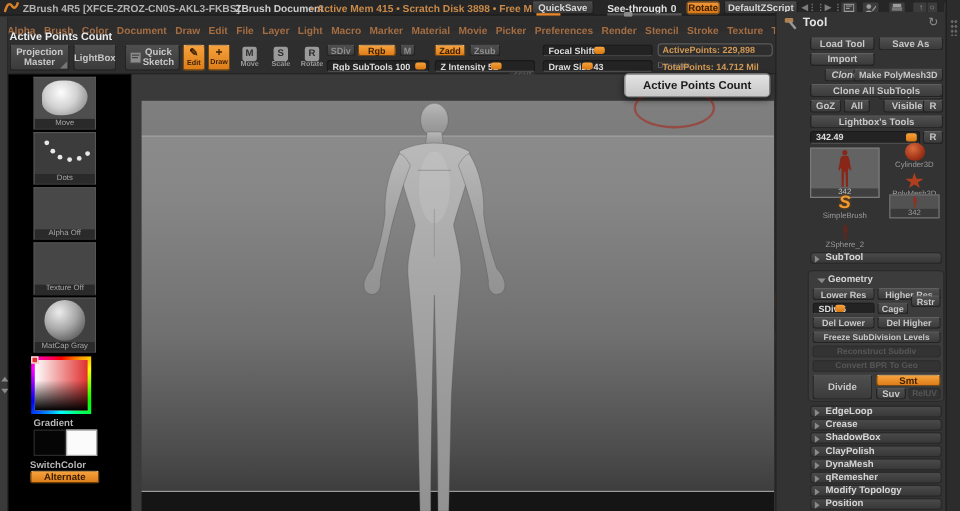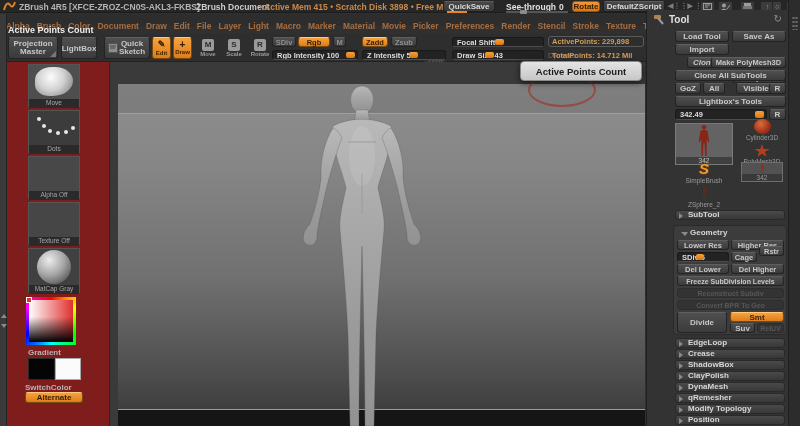--- a/index.html
+++ b/index.html
@@ -46,21 +46,21 @@
   
   #shelf { position:absolute; left:0; top:34px; width:668px; height:28px; background:#2e2e2e; border-bottom:1px solid #222; }
   .shico { width:12px; height:12px; background:#9a9a9a; color:#2c2c2c; border-radius:2px;
     display:flex; align-items:center; justify-content:center; font-size:8px; font-weight:bold; }
   .tinylab { font-size:6px; color:#3a1e00; font-weight:bold; }
   .tinylab.gray { color:#9a9a9a; }
   .fold { position:absolute; right:1px; bottom:1px; width:0; height:0; border-right:6px solid #777; border-top:6px solid transparent; }
 
   
   #leftstrip { position:absolute; left:0; top:14px; width:7px; height:412px; background:#3a3a3a; border-right:1px solid #232323; }
-  #leftpanel { position:absolute; left:7px; top:62px; width:103px; height:364px; background:#7f1d1d; border-right:1px solid #262626; }
+  #leftpanel { position:absolute; left:7px; top:62px; width:103px; height:364px; background:#000000; border-right:1px solid #262626; }
   .thumb { position:absolute; left:21px; width:52px; background:#474747; border:1px solid #555; border-bottom-color:#2a2a2a; }
   .thumb .img { position:relative; height:34px; overflow:hidden; }
   .thumb .tlabel { height:8px; background:#2a2a2a; color:#a6a6a6; font-size:6.5px; text-align:center; line-height:8px; }
 
   
   #canvas { position:absolute; left:110px; top:62px; width:535px; height:364px; background:#3a3a3a; }
   #doc { position:absolute; left:8px; top:22px; width:527px; height:326px;
     background:linear-gradient(#8e8e8e 0%,#868686 25%,#707070 60%,#4c4c4c 90%,#3d3d3d 100%); }
   #doc .topband { position:absolute; left:0; top:0; width:100%; height:30px; background:rgba(0,0,0,.10);
     border-bottom:1px solid rgba(255,255,255,.28); }
@@ -196,21 +196,21 @@
     </div>
     <div class="btn two" style="left:249px;top:3px;width:22px;height:22px;background:none;border-color:transparent;">
       <span class="shico">R</span>
       <span class="tinylab gray">Rotate</span>
     </div>
 
     <div class="btn dim" style="left:272px;top:3px;width:24px;height:10px;font-size:7.5px;">SDiv</div>
     <div class="btn orange" style="left:298px;top:3px;width:32px;height:10px;font-size:7.5px;">Rgb</div>
     <div class="btn dim" style="left:333px;top:3px;width:13px;height:10px;font-size:7.5px;">M</div>
     <div class="slider" style="left:272px;top:16px;width:86px;height:10px;">
-      <span>Rgb Intensity 100</span>
+      <span>Rgb SubTools 100</span>
       <i class="handle" style="right:2px;"></i>
     </div>
 
     <div class="btn orange" style="left:362px;top:3px;width:26px;height:10px;font-size:7.5px;">Zadd</div>
     <div class="btn dim" style="left:391px;top:3px;width:26px;height:10px;font-size:7.5px;">Zsub</div>
     <div class="btn ghost" style="left:424px;top:3px;width:22px;height:10px;font-size:7.5px;margin-top:19px;">Zcut</div>
     <div class="slider" style="left:362px;top:16px;width:84px;height:10px;">
       <span>Z Intensity 51</span>
       <i class="handle" style="left:46px;"></i>
     </div>

